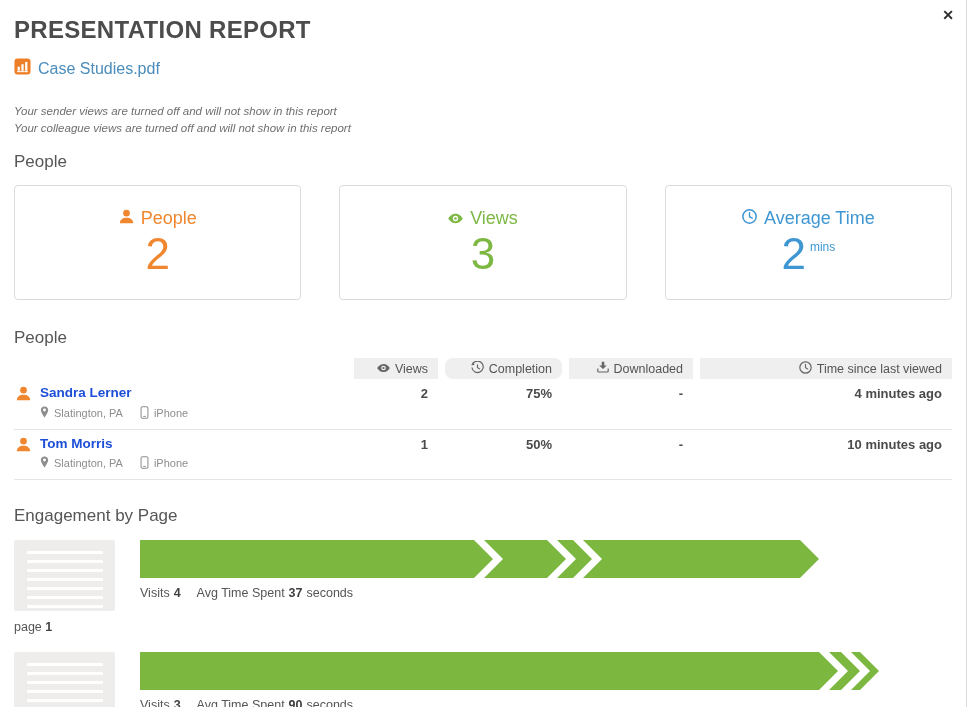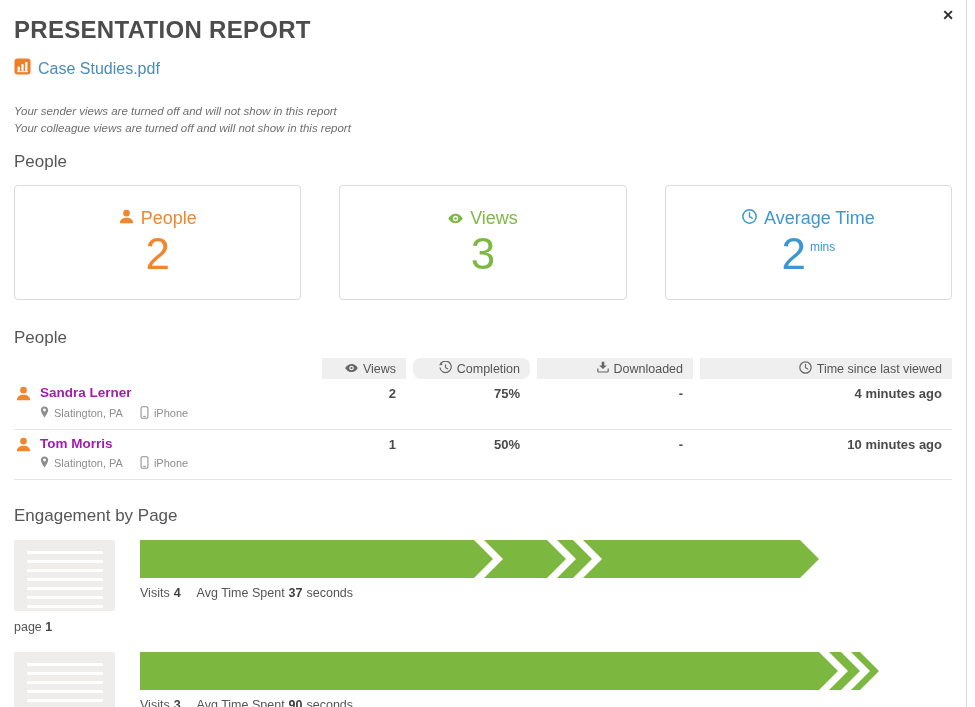--- a/index.html
+++ b/index.html
@@ -53,36 +53,36 @@
   }
   .card-label { display: flex; align-items: center; gap: 7px; font-size: 18px; }
   .card-value { font-size: 44px; line-height: 1.05; margin-top: 2px; }
   .card-unit { font-size: 12px; vertical-align: 18px; margin-left: 4px; }
 
   .ptable { margin-top: 10px; margin-right: 8px; }
   .t-header { display: flex; }
   .t-name-col { flex: 1; }
   .col-views { width: 84px; }
   .col-completion { width: 117px; border-radius: 8px; }
-  .col-downloaded { width: 156px; }
+  .col-downloaded { width: 124px; }
   .col-time { width: 252px; }
   .t-h-cell {
     background: #efefef; height: 21px; margin-left: 7px;
     display: flex; align-items: center; justify-content: flex-end; gap: 5px;
     font-size: 12.5px; color: #555; padding-right: 10px;
   }
   .t-h-cell svg { flex: 0 0 auto; }
   .t-row {
     display: flex; border-bottom: 1px solid #e4e4e4;
     padding: 6px 0 8px 0;
   }
   .t-row:first-of-type { border-top: 1px solid #e4e4e4; }
   .person-cell { display: flex; gap: 9px; padding-left: 2px; }
   .person-cell .picon { margin-top: 1px; }
-  .person-name { font-size: 13.5px; font-weight: bold; color: #a21caf; line-height: 1.2; }
+  .person-name { font-size: 13.5px; font-weight: bold; color: #1d4ed8; line-height: 1.2; }
   .person-meta {
     margin-top: 4px; font-size: 11px; color: #8d8d8d;
     display: flex; align-items: center; gap: 5px;
   }
   .meta-device { margin-left: 12px; display: inline-flex; align-items: center; gap: 5px; }
   .t-val {
     display: flex; justify-content: flex-end; align-items: flex-start;
     padding-right: 10px; margin-left: 7px;
     font-size: 13px; font-weight: bold; color: #4a4a4a; padding-top: 1px;
   }

